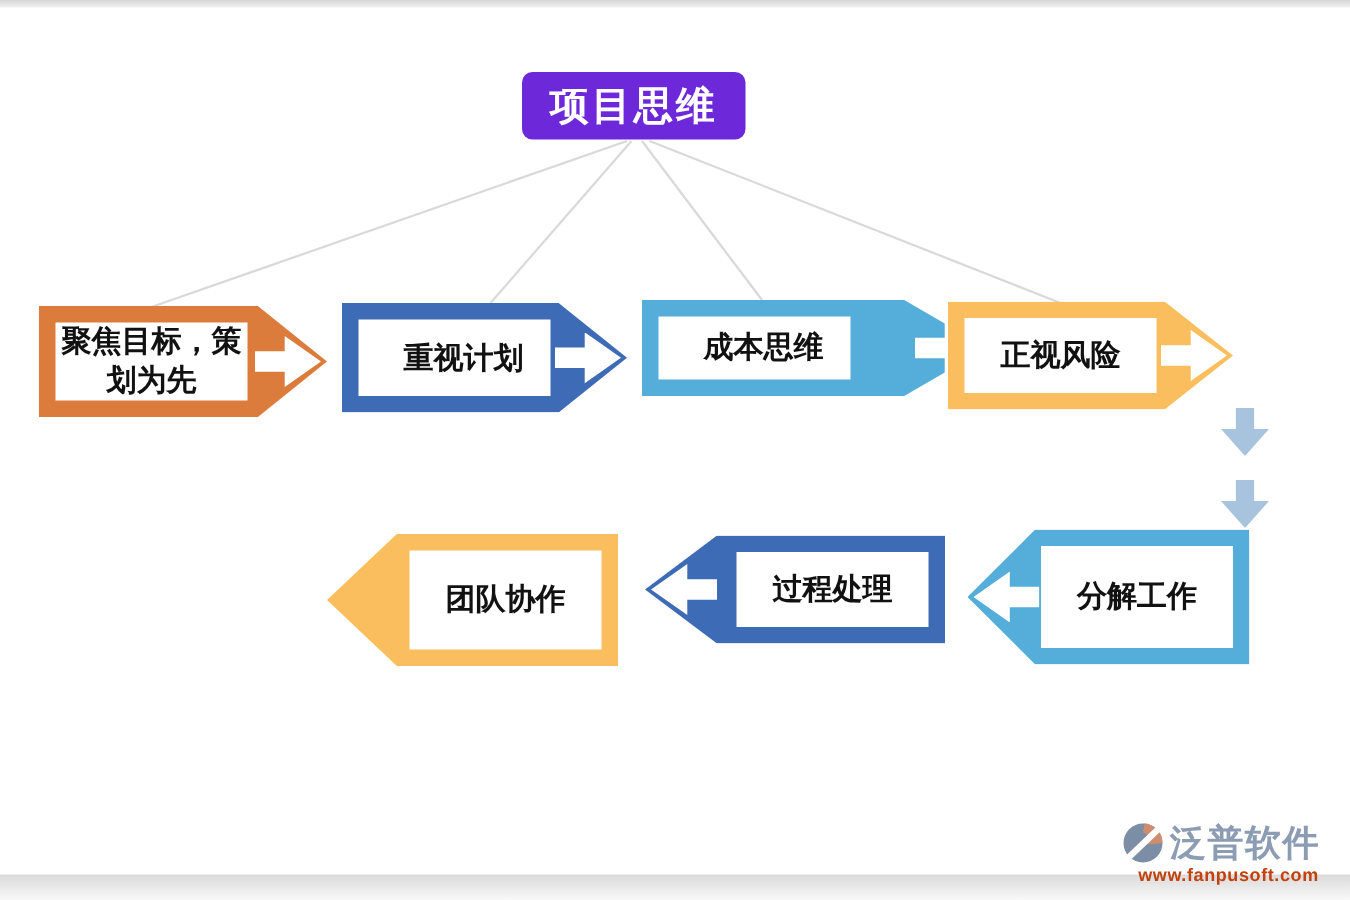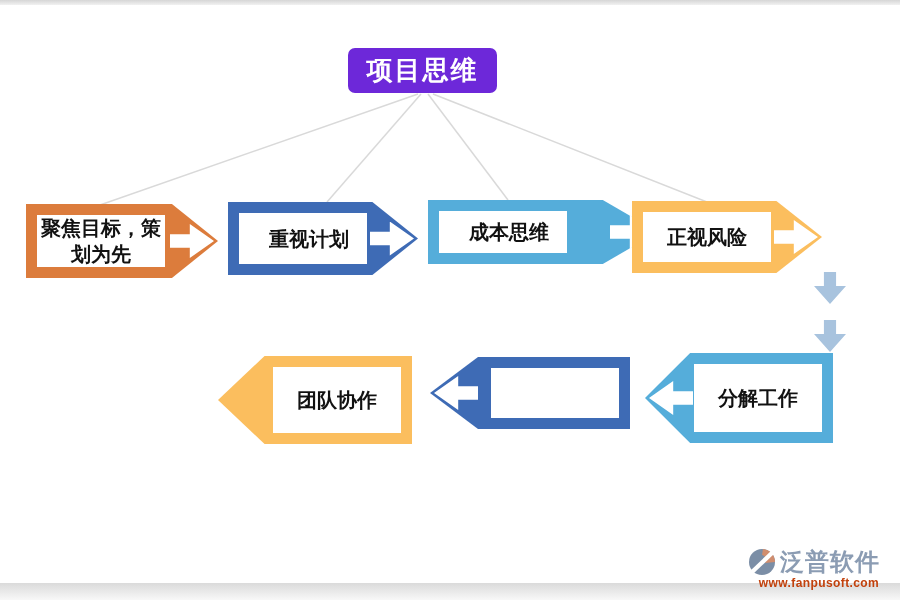--- a/index.html
+++ b/index.html
@@ -112,20 +112,21 @@
     <div class="pent"></div>
     <div class="inner"></div>
     <div class="tiparrow"></div>
     <div class="label">分解工作</div>
   </div>
 
   <div class="node left n6" style="--c: #3E6BB5;">
     <div class="pent"></div>
     <div class="inner"></div>
     <div class="tiparrow"></div>
+    <div class="label">过程处理</div>
   </div>
 
   <div class="node left n7" style="--c: #FBBE5E;">
     <div class="pent"></div>
     <div class="inner"></div>
     <div class="label">团队协作</div>
   </div>
 
   <div class="watermark">
     <div class="wm-row">

